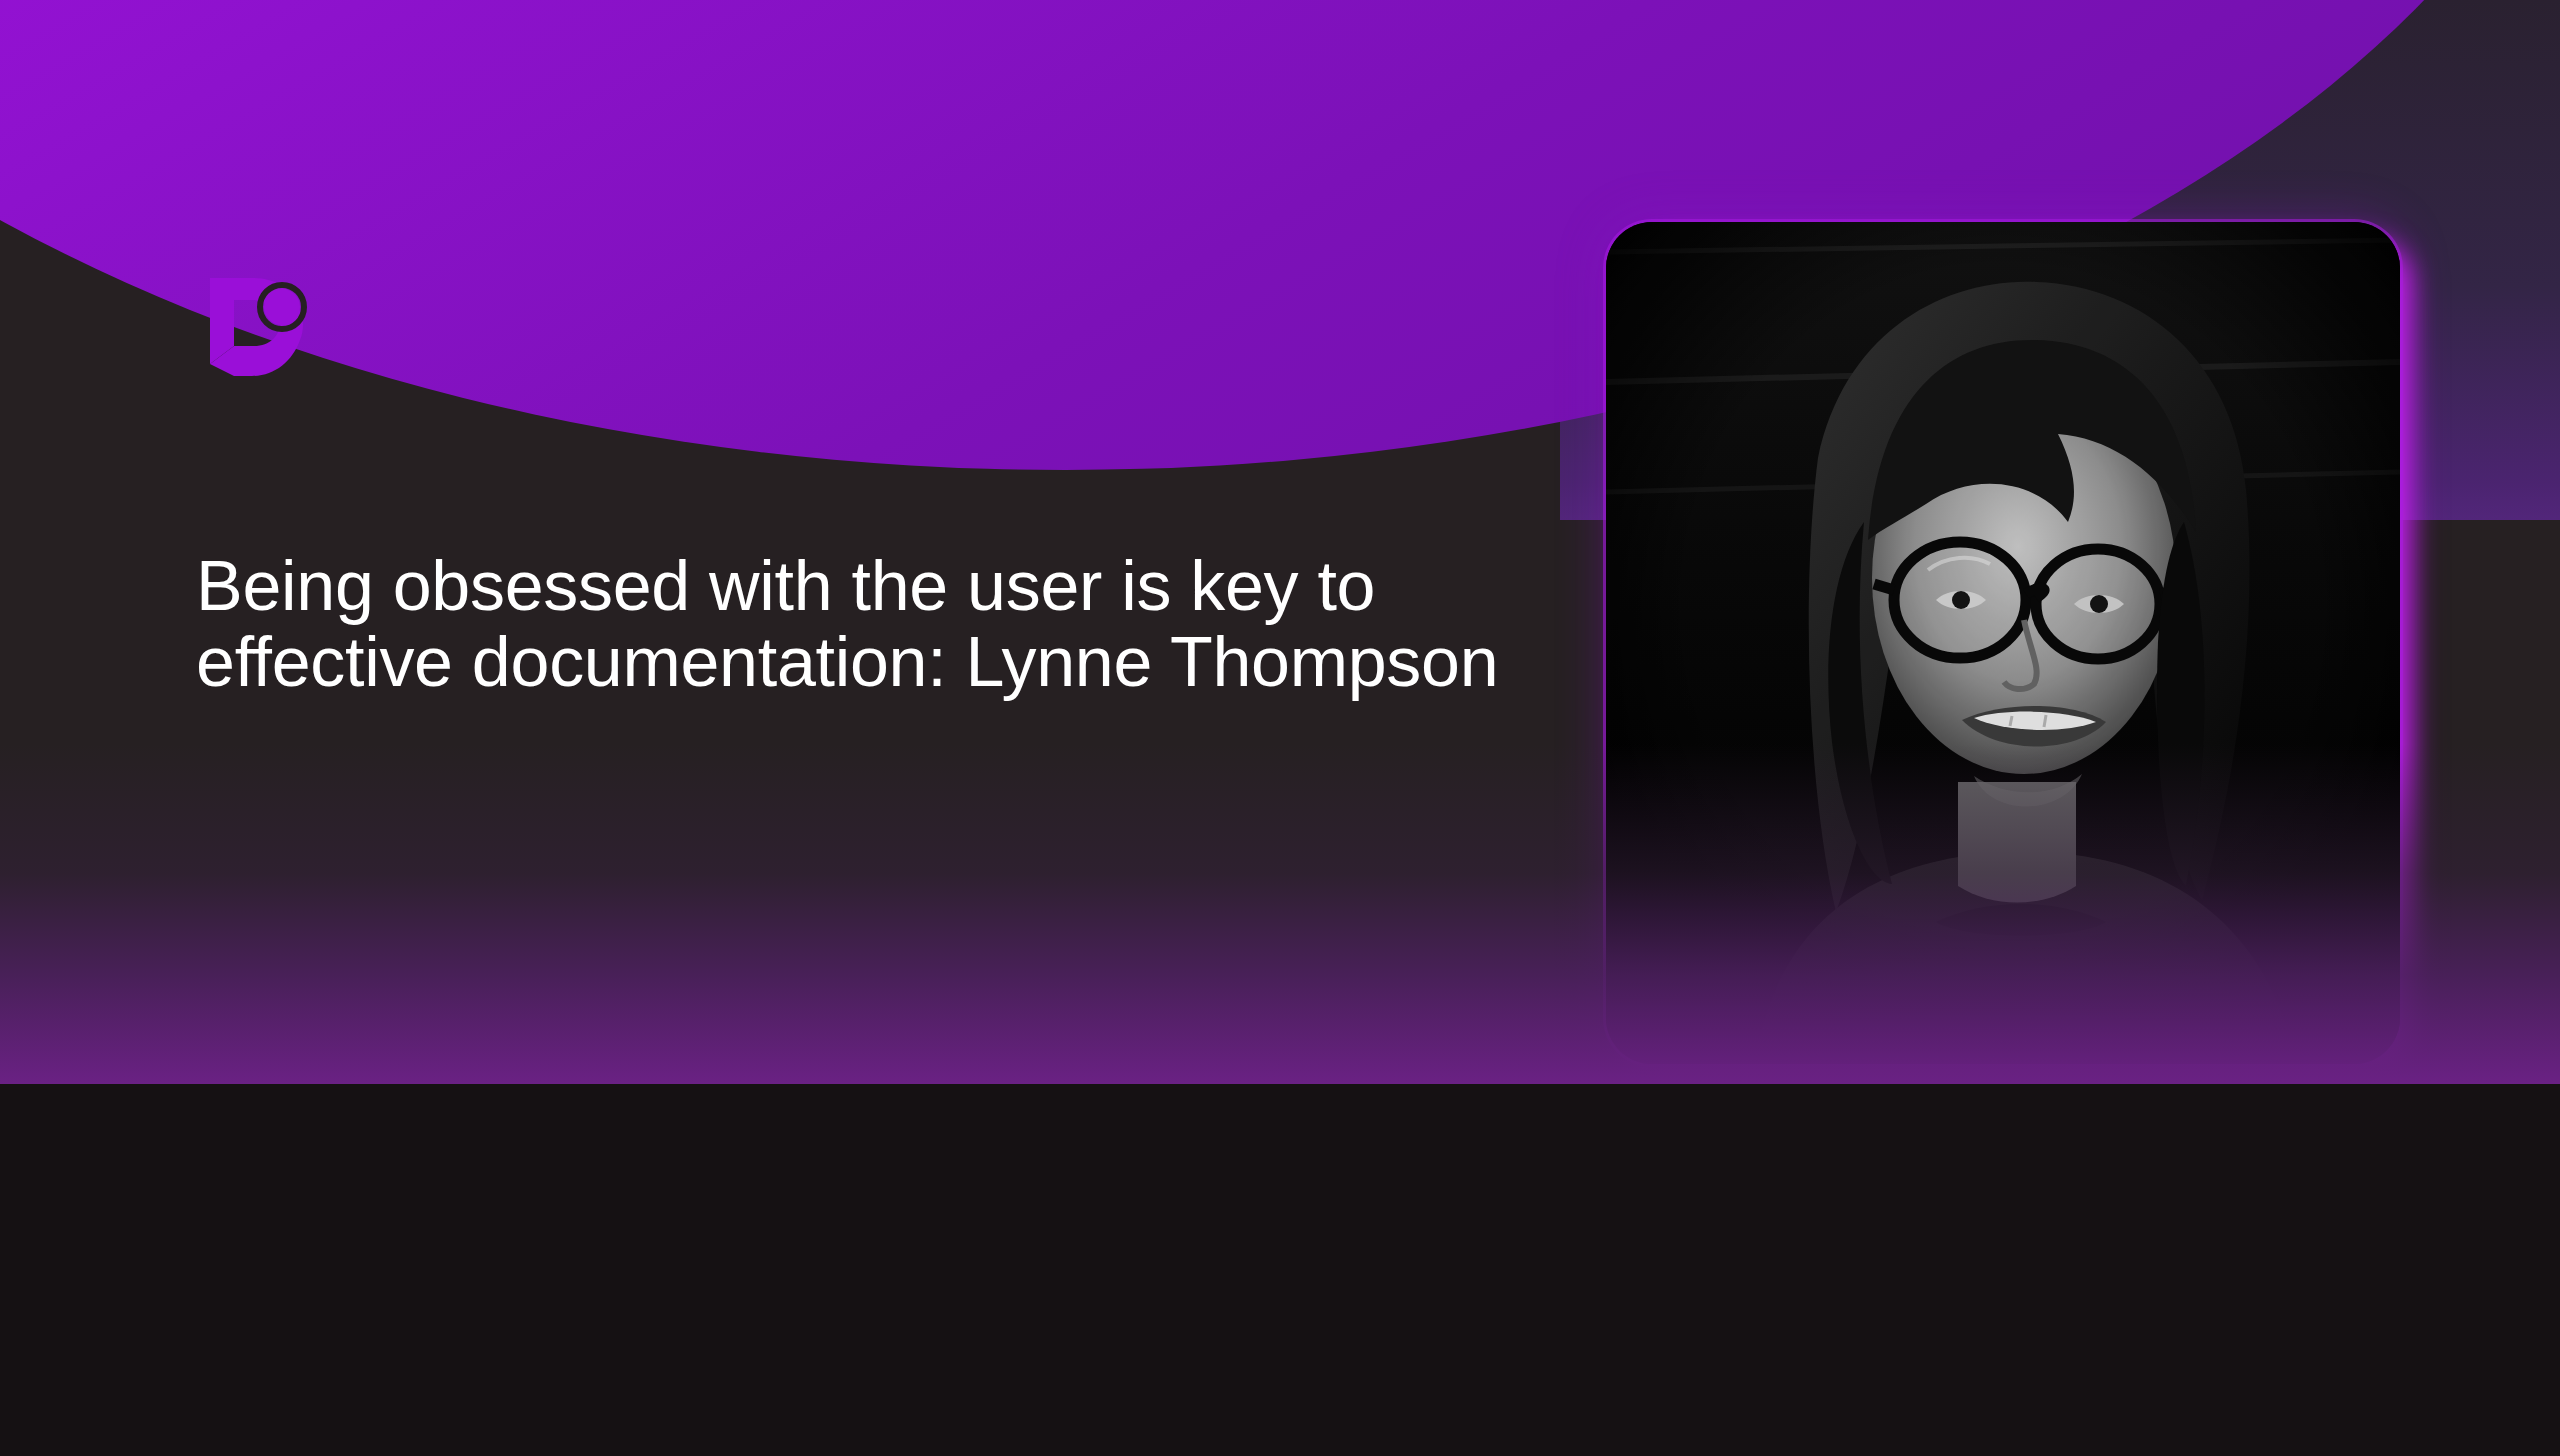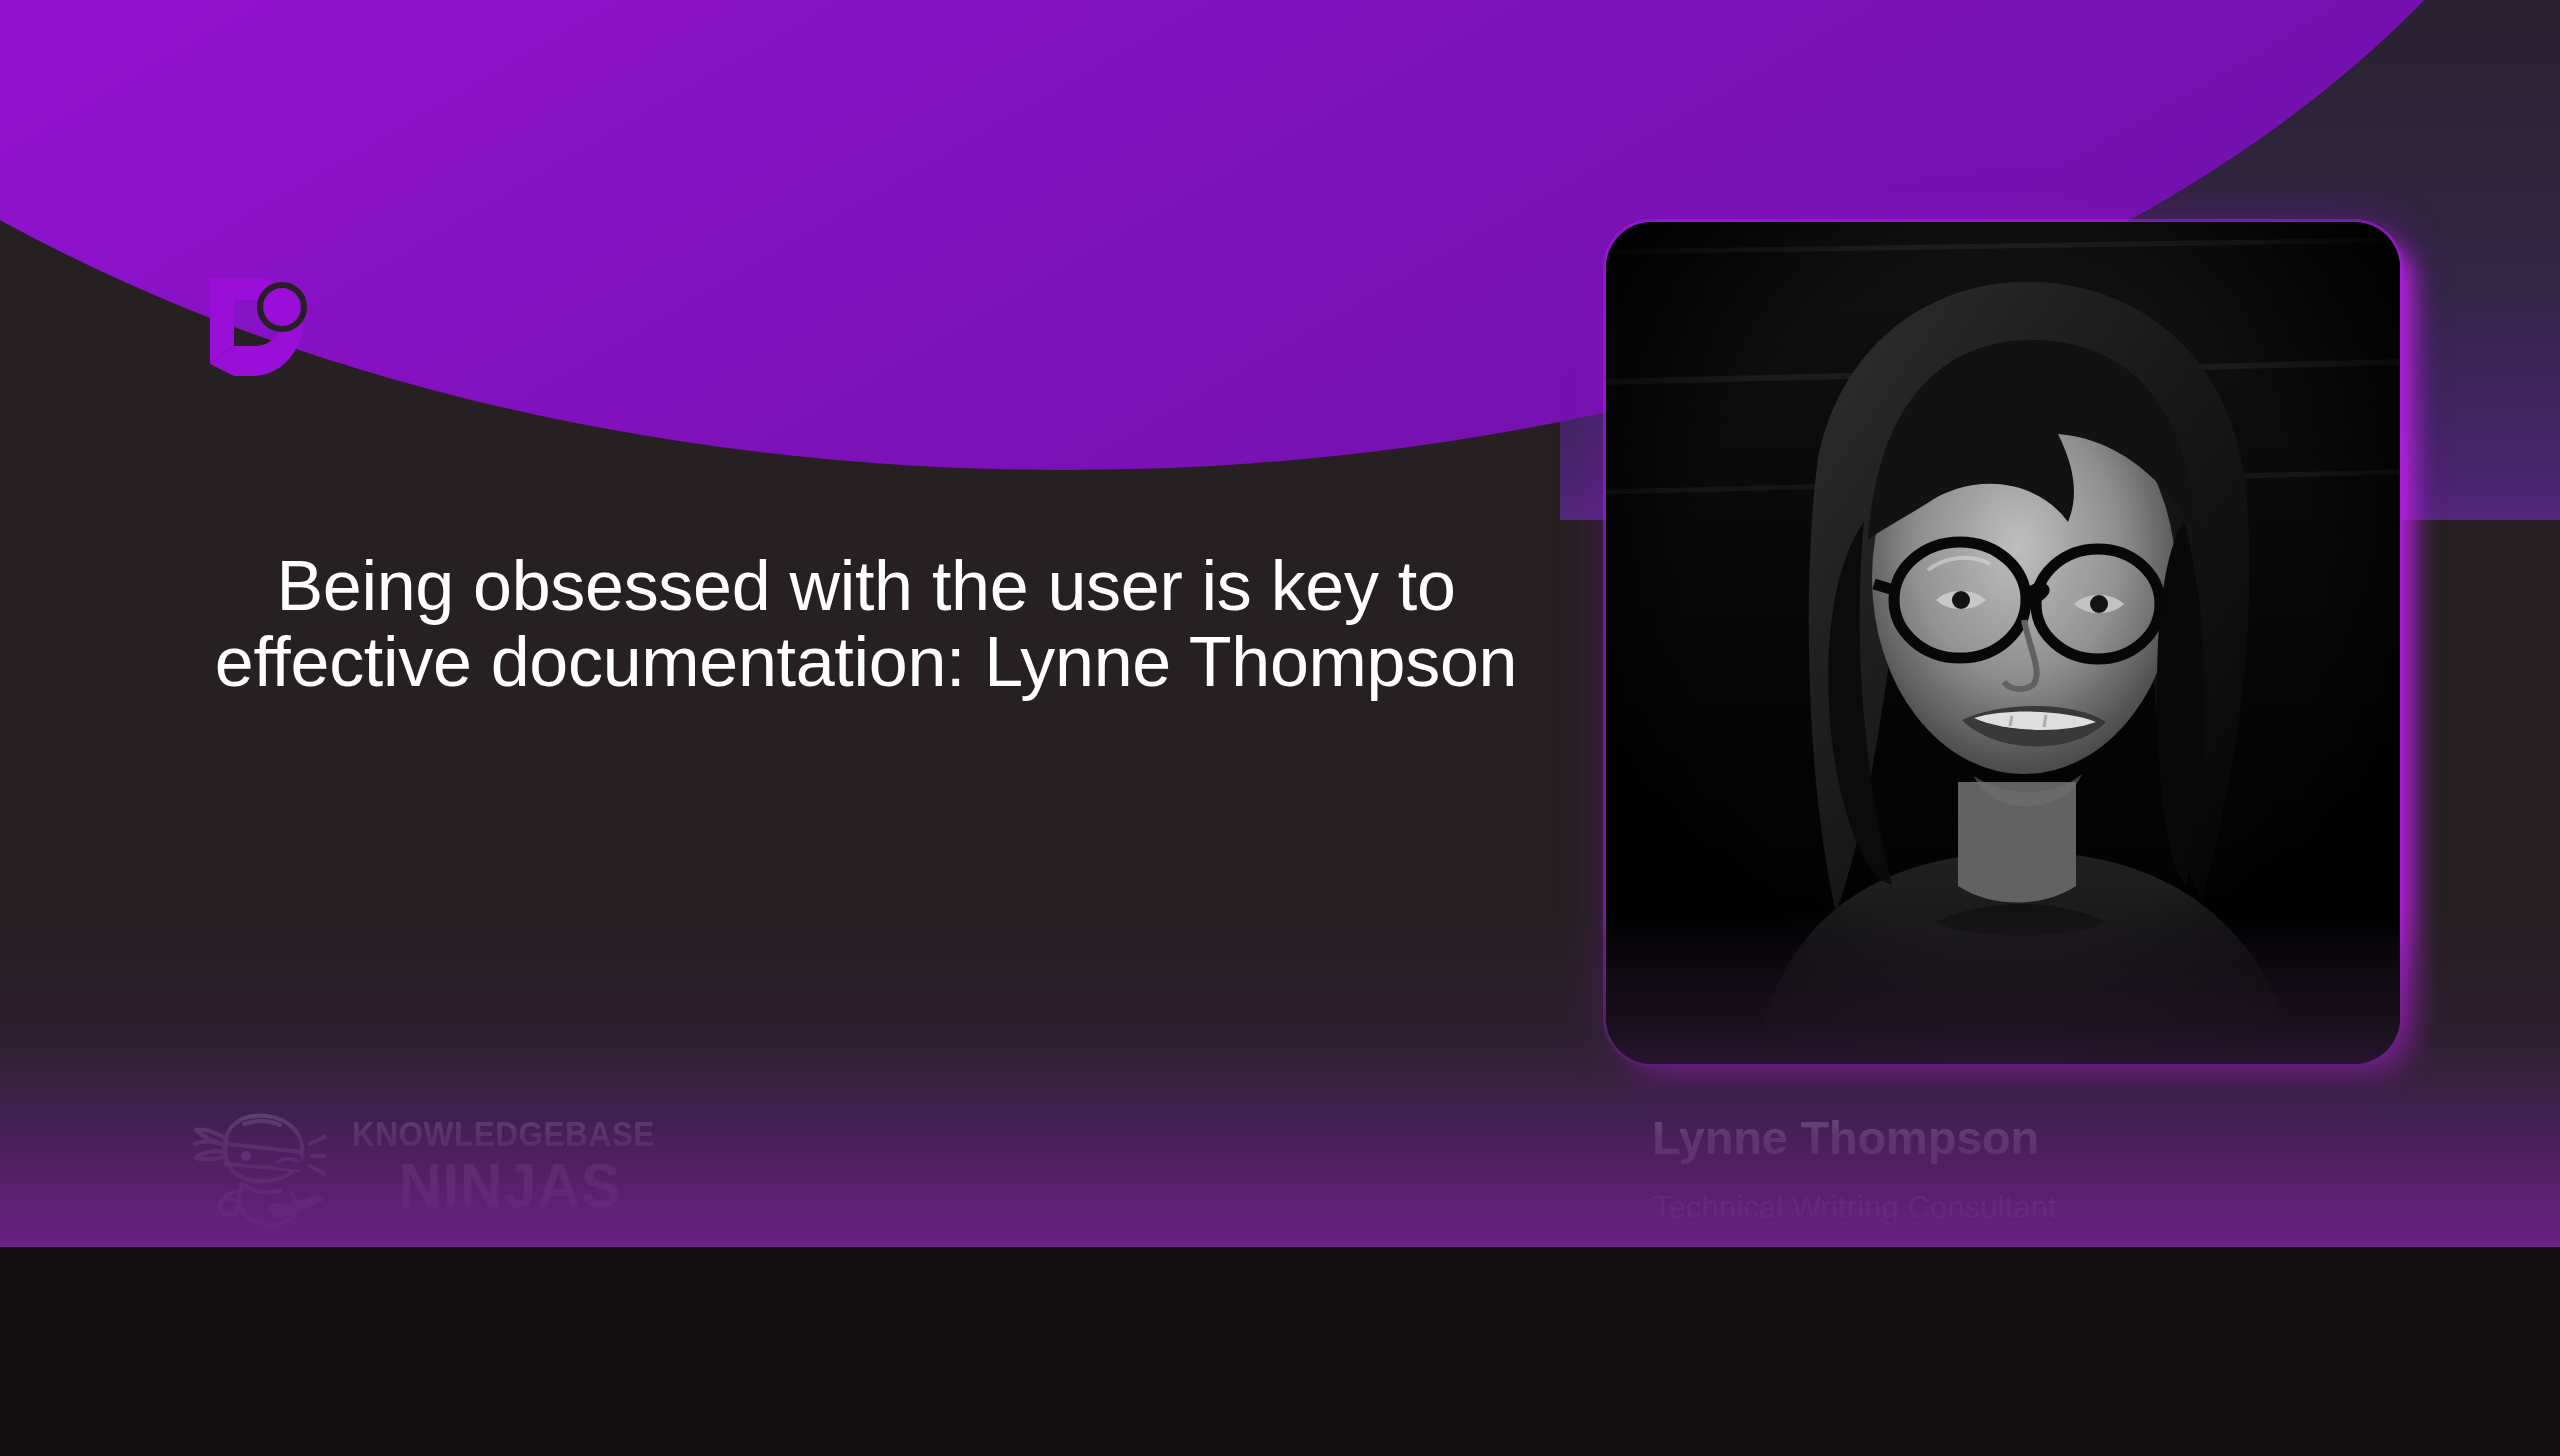--- a/index.html
+++ b/index.html
@@ -6,24 +6,23 @@
     margin: 0;
     padding: 0;
     background: #151113;
   }
   body {
     font-family: "Liberation Sans", sans-serif;
   }
   .canvas {
     position: relative;
     width: 2560px;
-    height: 1247px;
+    height: 1084px;
     overflow: hidden;
     background: #262022;
-    text-align: center;
   }
 
   
   .right-violet-panel {
     position: absolute;
     left: 1560px;
     top: 0;
     width: 1000px;
     height: 520px;
     background: linear-gradient(180deg, #2a2130 0%, #332546 55%, #4b2470 93%, #52267a 100%);

